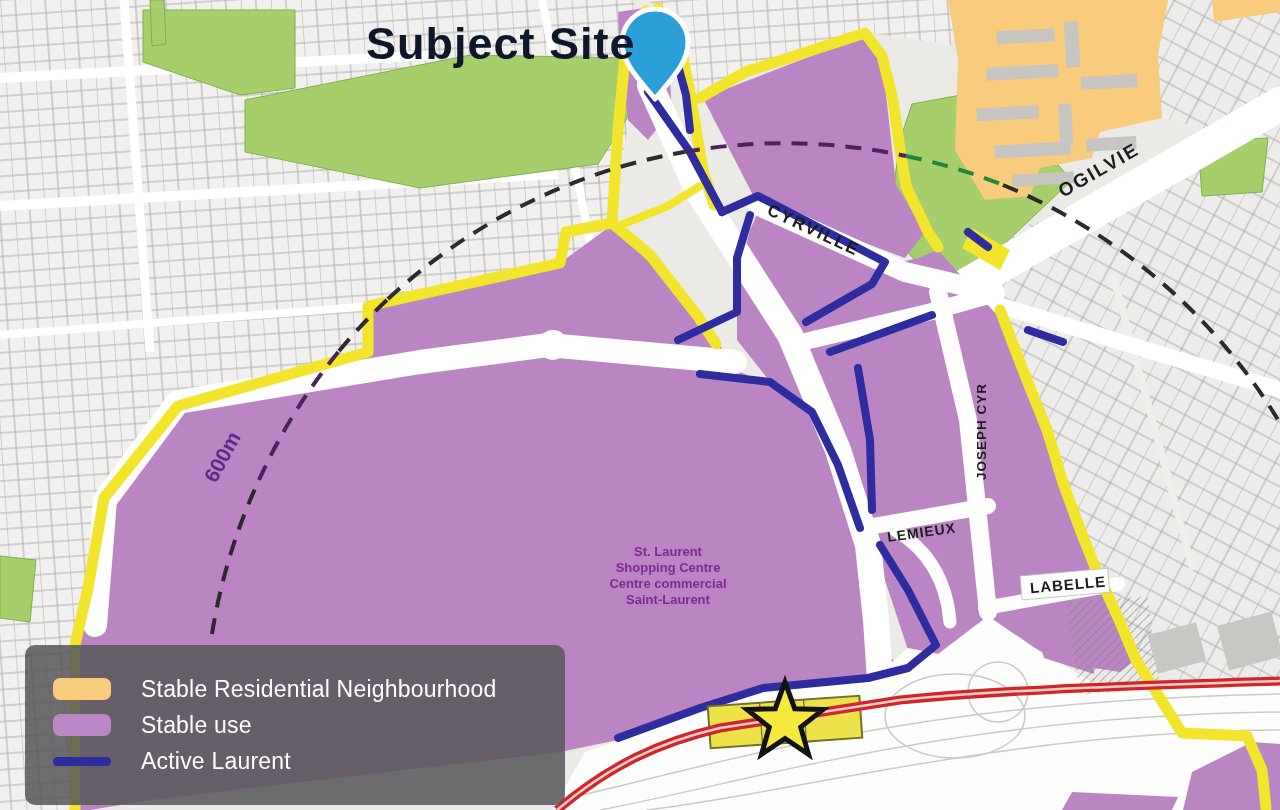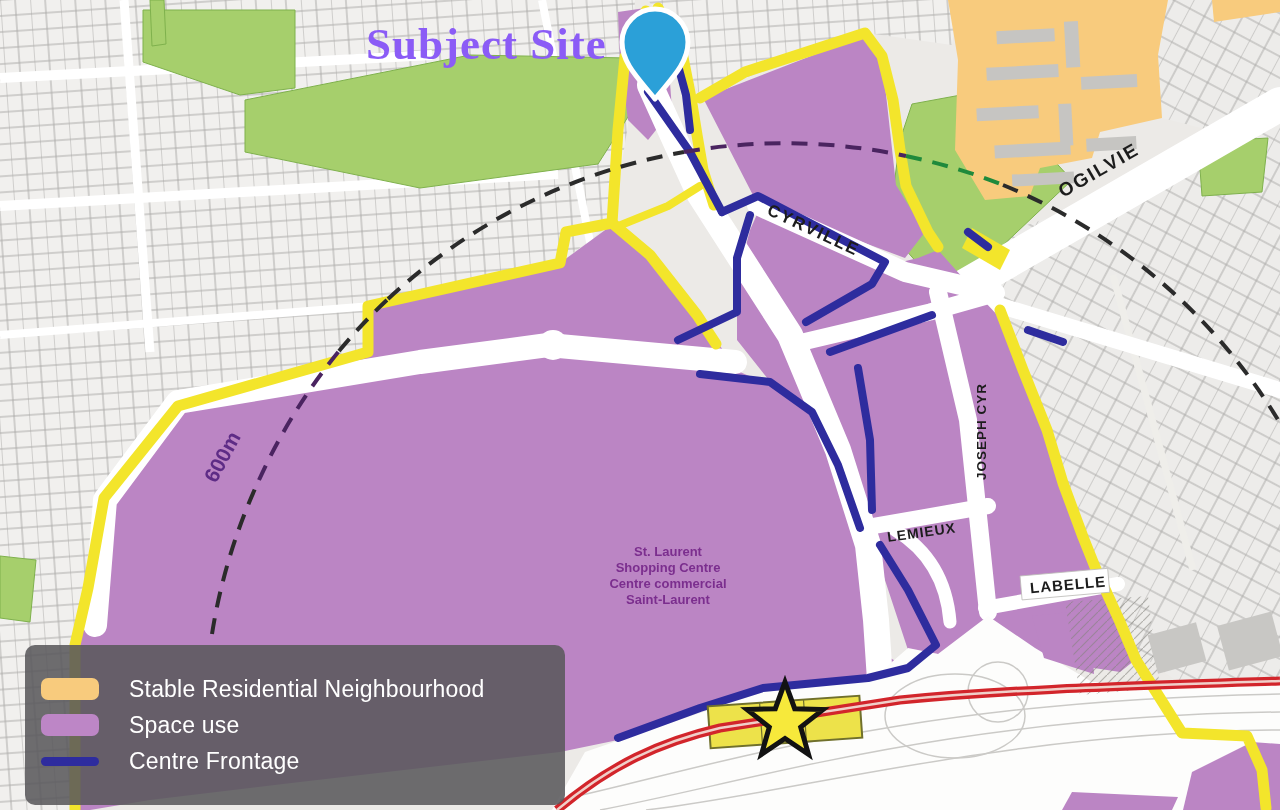--- a/index.html
+++ b/index.html
@@ -1,23 +1,23 @@
 <!DOCTYPE html>
 <html><head>
 <meta charset="utf-8">
 <style>
   html,body{margin:0;padding:0;background:#dcdbd8;}
   .stage{position:relative;width:1280px;height:810px;overflow:hidden;
          font-family:"Liberation Sans",sans-serif;background:#eceae7;}
   .stage svg{position:absolute;left:0;top:0;}
   .subject-title{position:absolute;left:366px;top:18px;font-size:45px;font-weight:bold;
-                 color:#8b5cf6;letter-spacing:1px;white-space:nowrap;font-family:Liberation Serif, serif;}
+                 color:#0f172a;letter-spacing:1px;white-space:nowrap;}
   .legend{position:absolute;left:25px;top:645px;width:540px;height:160px;
           background:rgba(90,89,92,.88);border-radius:10px;box-sizing:border-box;
-          display:flex;flex-direction:column;justify-content:center;gap:3px;padding:10px 16px;}
+          display:flex;flex-direction:column;justify-content:center;gap:3px;padding:10px 28px;}
   .legend-row{display:flex;align-items:center;height:33px;}
   .swatch{width:58px;height:22px;border-radius:7px;margin-right:30px;flex:0 0 auto;}
   .swatch.line{height:9px;border-radius:5px;}
   .legend-label{color:#ffffff;font-size:23px;letter-spacing:.2px;white-space:nowrap;}
   text{font-family:"Liberation Sans",sans-serif;}
 </style>
 </head>
 <body>
 
 <div class="stage">
@@ -195,21 +195,21 @@
 
 <div class="subject-title">Subject Site</div>
 
 <div class="legend">
   <div class="legend-row">
     <span class="swatch" style="background: rgb(248, 203, 125);"></span>
     <span class="legend-label">Stable Residential Neighbourhood</span>
   </div>
   <div class="legend-row">
     <span class="swatch" style="background: rgb(189, 134, 198);"></span>
-    <span class="legend-label">Space use</span>
+    <span class="legend-label">Stable use</span>
   </div>
   <div class="legend-row">
     <span class="swatch line" style="background: rgb(46, 44, 158);"></span>
-    <span class="legend-label">Centre Frontage</span>
+    <span class="legend-label">Active Laurent</span>
   </div>
 </div>
 
 </div>
 
 </body></html>

